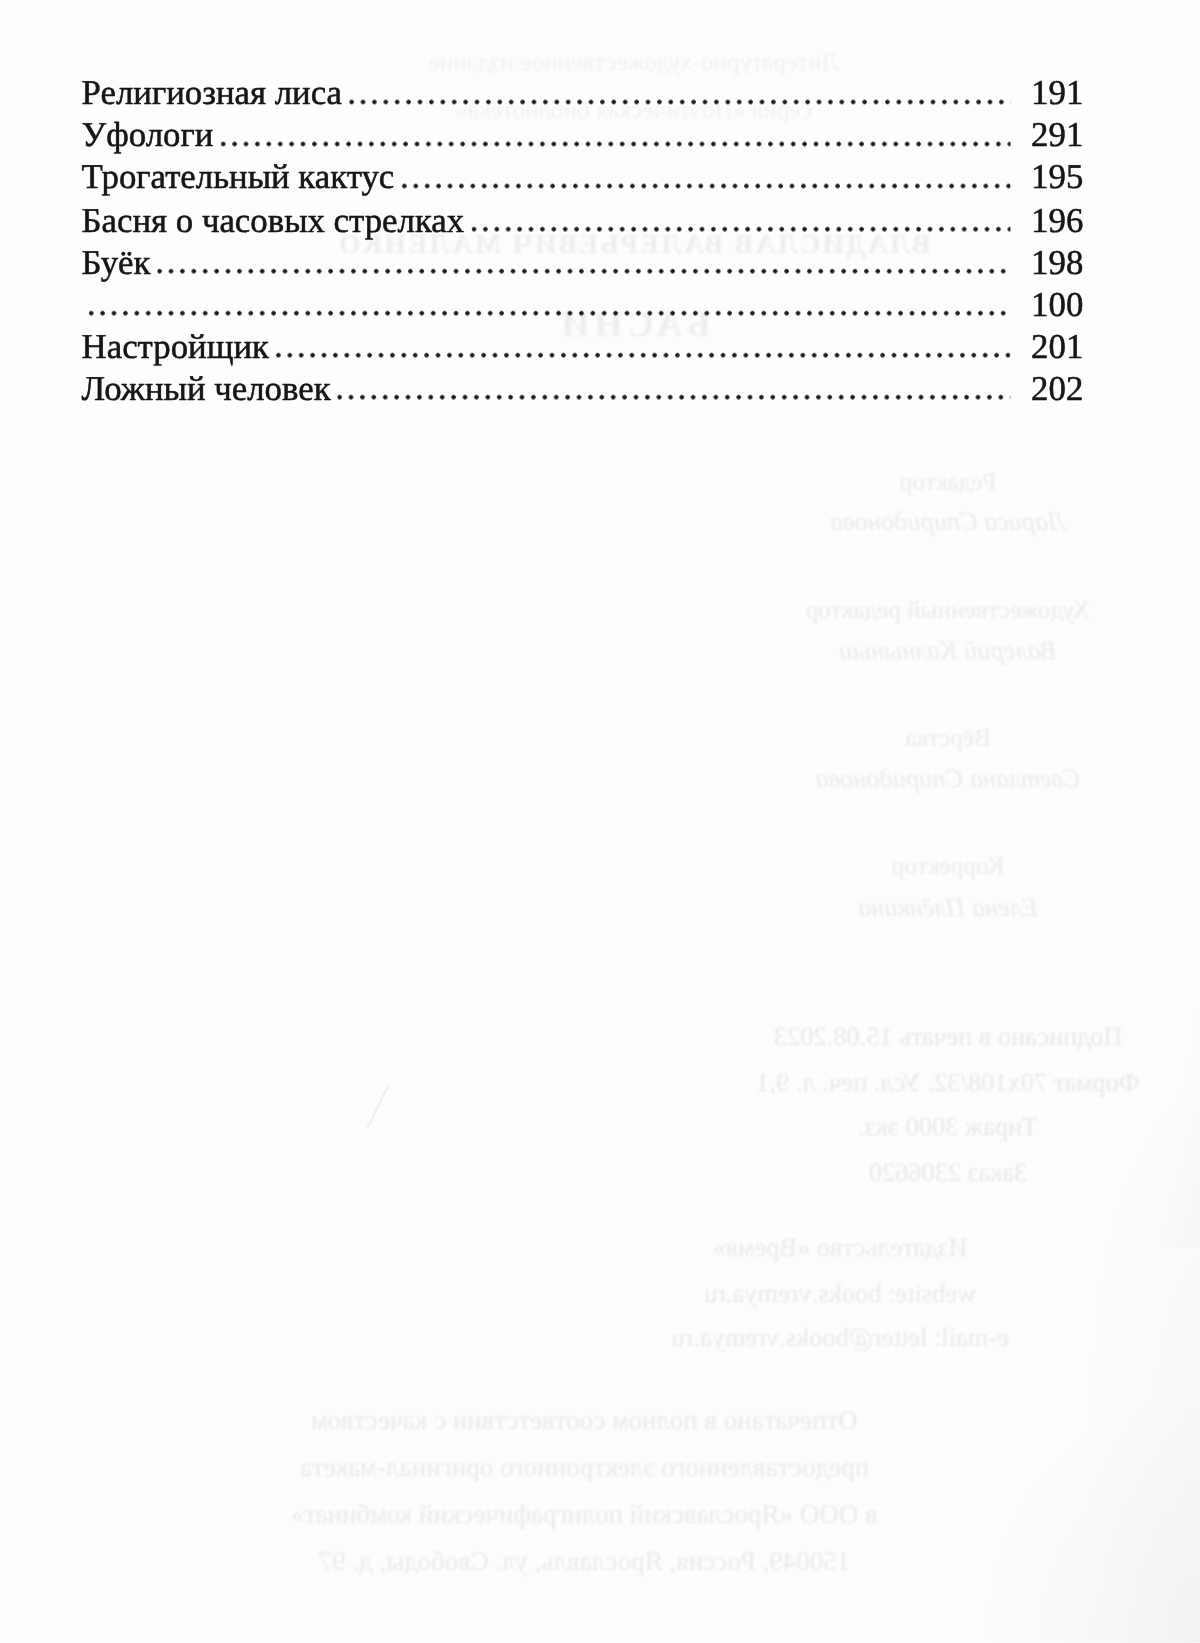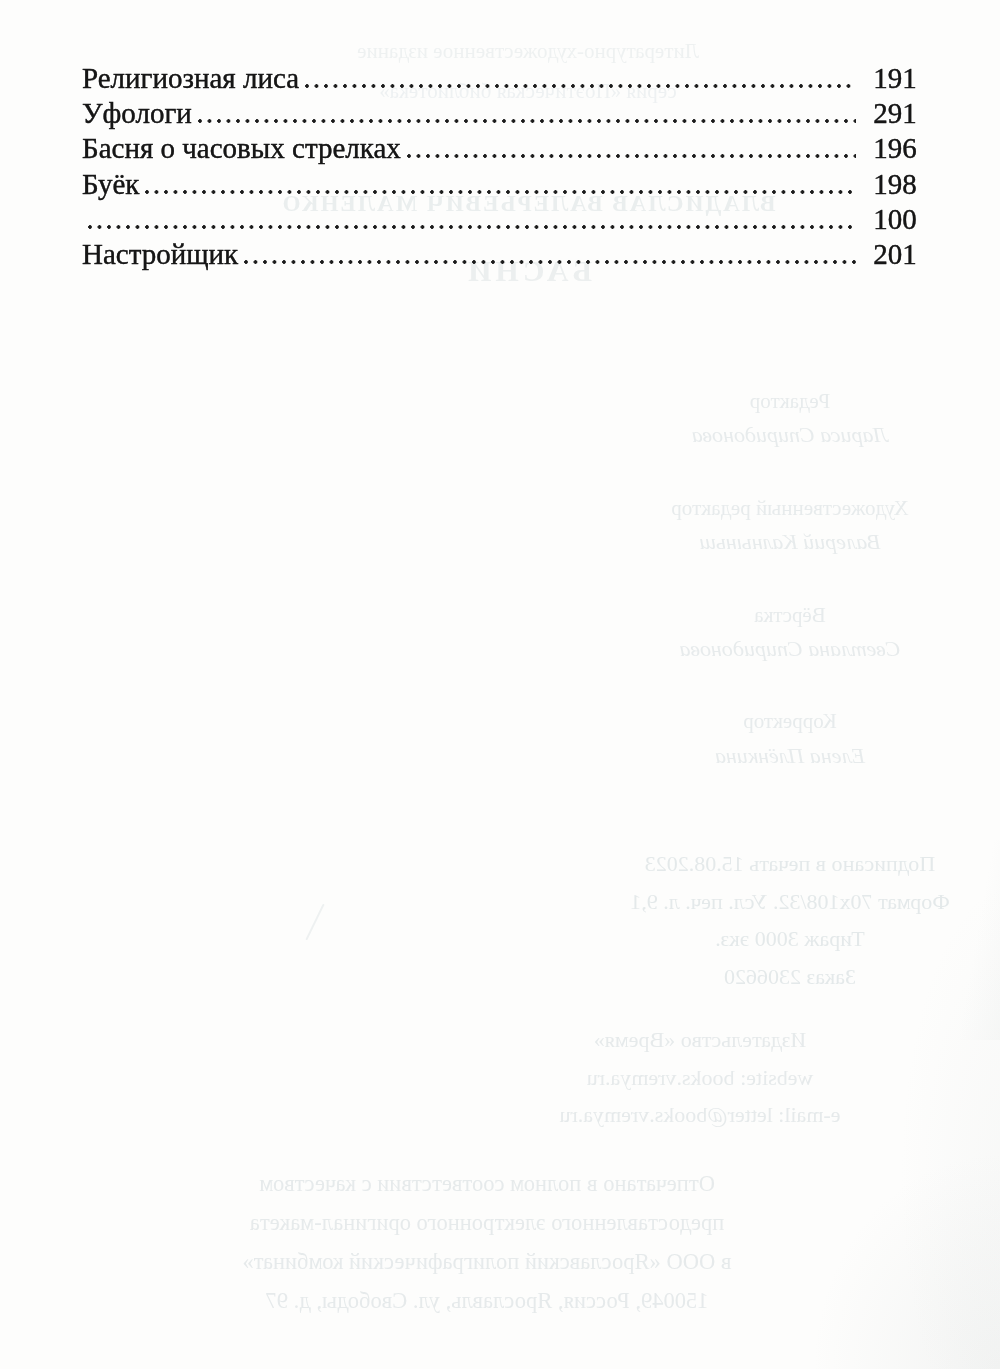--- a/index.html
+++ b/index.html
@@ -6,21 +6,21 @@
   body{
     width:1000px;height:1369px;
     background:#fdfdfc;
     font-family:"Liberation Serif","DejaVu Serif",serif;
     position:relative;overflow:hidden;
   }
   .page{position:absolute;inset:0;}
 
   
   .toc{
-    position:absolute;left:82px;top:61px;width:844px;
+    position:absolute;left:68px;top:61px;width:844px;
     color:#161616;
   }
   .toc-row{
     display:flex;align-items:baseline;
     height:35.2px;line-height:35px;
     font-size:29px;
     -webkit-text-stroke:0.35px #1a1a1a;
     text-shadow:0 0 0.6px rgba(20,20,20,0.55);
   }
   .toc-title{white-space:nowrap;}
@@ -123,37 +123,47 @@
       <span class="toc-title">Религиозная лиса</span>
       <span class="leader"></span>
       <span class="toc-num">191</span>
     </div>
     <div class="toc-row">
       <span class="toc-title">Уфологи</span>
       <span class="leader"></span>
       <span class="toc-num">291</span>
     </div>
     <div class="toc-row">
+      <span class="toc-title">Трогательный кактус</span>
+      <span class="leader"></span>
+      <span class="toc-num">195</span>
+    </div>
+    <div class="toc-row">
       <span class="toc-title">Басня о часовых стрелках</span>
       <span class="leader"></span>
       <span class="toc-num">196</span>
     </div>
     <div class="toc-row">
       <span class="toc-title">Буёк</span>
       <span class="leader"></span>
       <span class="toc-num">198</span>
     </div>
     <div class="toc-row">
       <span class="leader"></span>
       <span class="toc-num">100</span>
     </div>
     <div class="toc-row">
       <span class="toc-title">Настройщик</span>
       <span class="leader"></span>
       <span class="toc-num">201</span>
     </div>
+    <div class="toc-row">
+      <span class="toc-title">Ложный человек</span>
+      <span class="leader"></span>
+      <span class="toc-num">202</span>
+    </div>
   </div>
 
   <div class="scratch"></div>
   <div class="edge-texture"></div>
   <div class="corner-shade"></div>
 
 </div>
 
 </body></html>

